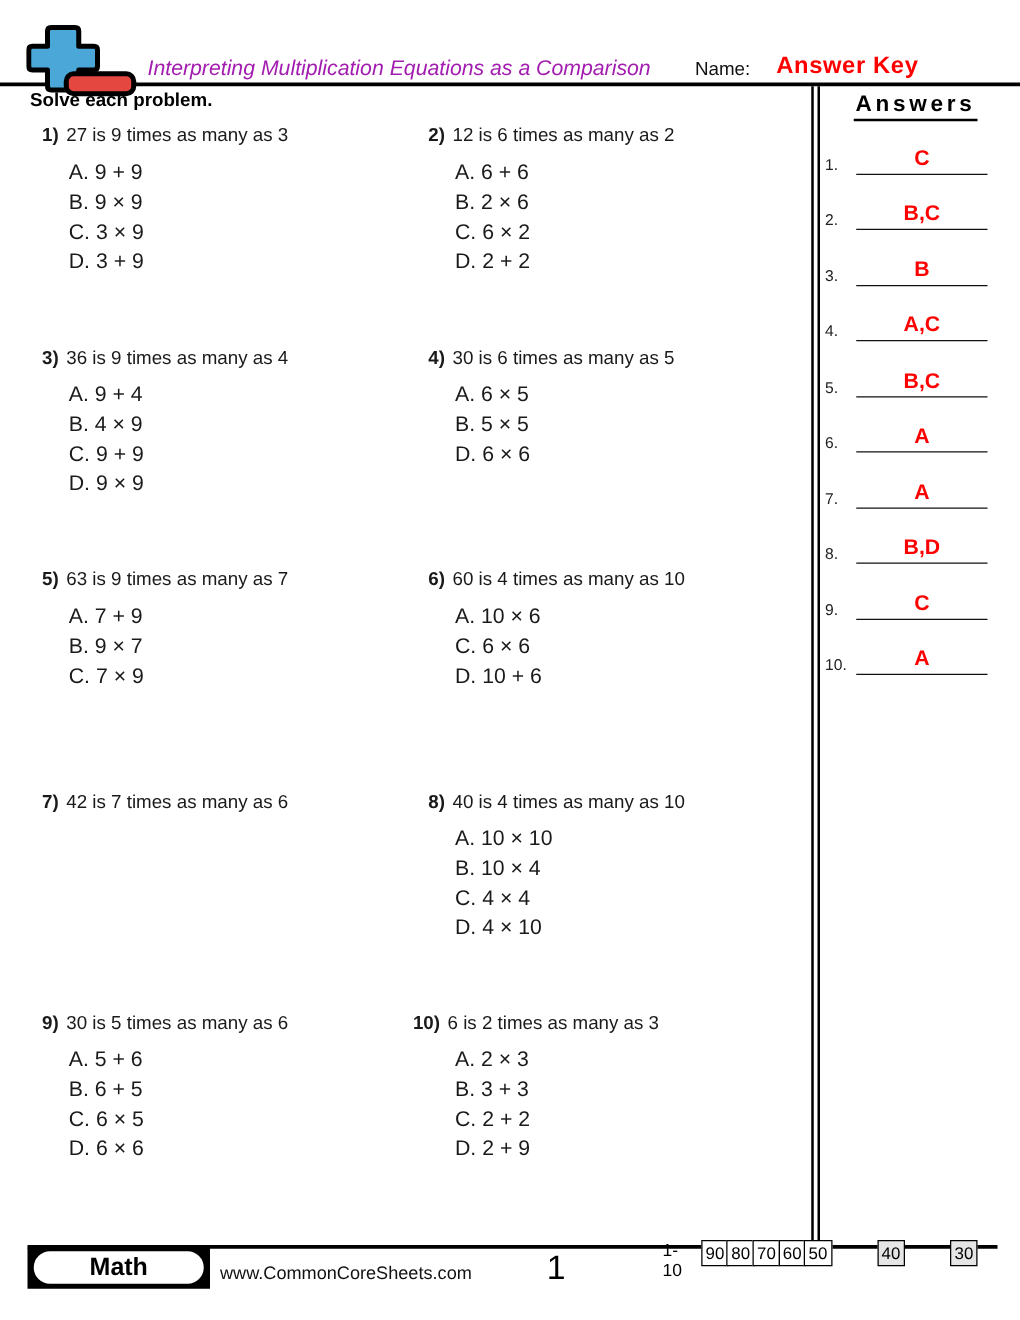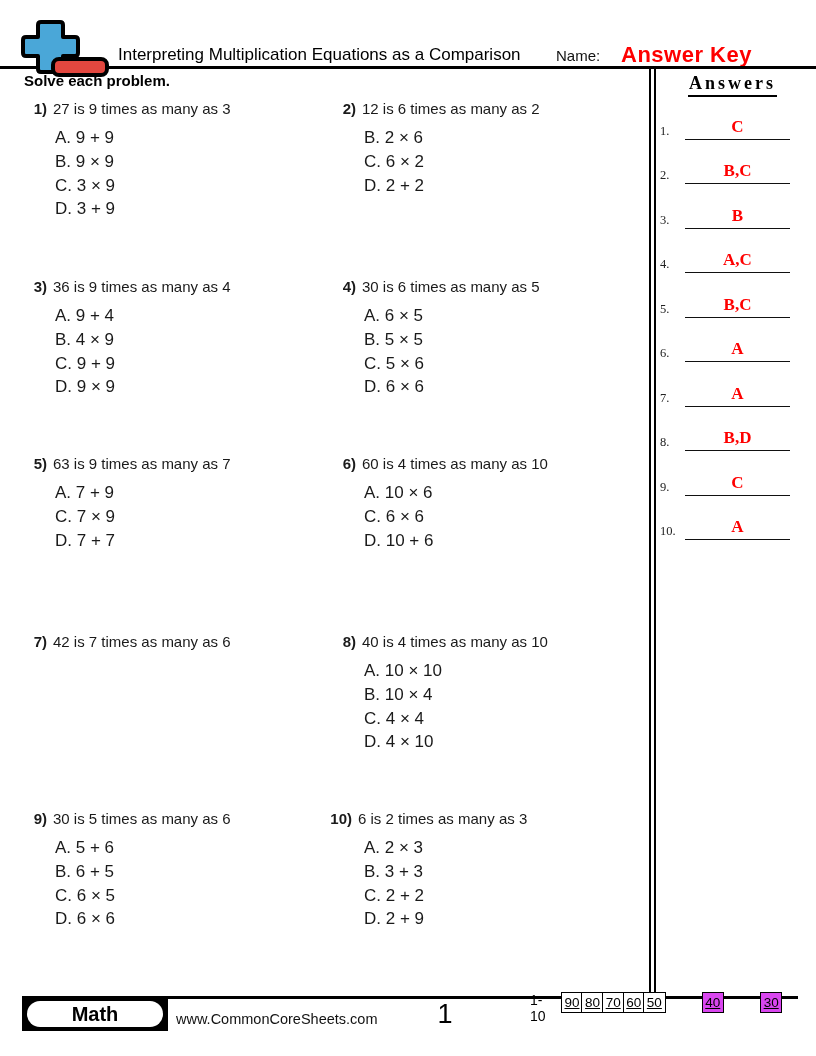--- a/index.html
+++ b/index.html
@@ -4,39 +4,38 @@
 <style>
   * { margin:0; padding:0; box-sizing:border-box; }
   html,body { background:#fff; }
   .page {
     position:relative; width:816px; height:1056px; margin:0 auto;
     background:#fff; font-family:"Liberation Sans", sans-serif; color:#1a1a1a;
     overflow:hidden;
   }
   
   .logo { position:absolute; left:21px; top:20px; width:92px; height:58px; z-index:5; }
-  .worksheet-title { position:absolute; left:118px; top:45px; font-size:17px; color:#000000; white-space:nowrap; }
+  .worksheet-title { position:absolute; left:118px; top:45px; font-size:17px; color:#a21caf; white-space:nowrap;font-style:italic; }
   .name-label { position:absolute; left:556px; top:47px; font-size:15px; color:#111; }
-  .name-value { position:absolute; left:621px; top:42px; font-size:22px; font-weight:bold; color:#fe0000; letter-spacing:.5px; white-space:nowrap; }
+  .name-value { position:absolute; left:621px; top:42px; font-size:19px; font-weight:bold; color:#fe0000; letter-spacing:.5px; white-space:nowrap; }
   .header-rule { position:absolute; left:0; top:66px; width:816px; height:3px; background:#000; }
   .instructions { position:absolute; left:24px; top:72px; font-size:15px; font-weight:bold; color:#000; }
 
   
   .q { position:absolute; width:300px; }
   .q-head { display:flex; font-size:15px; line-height:18px; }
   .q-num { font-weight:bold; width:22px; text-align:right; flex:0 0 22px; }
   .q-text { margin-left:6px; white-space:nowrap; }
   .q-opts { margin-left:30px; margin-top:8px; }
   .q-opt { font-size:17px; line-height:23.8px; white-space:nowrap; }
 
   
   .answers-panel {
     position:absolute; left:649px; top:69px; width:160px; height:924px;
     border-left:7px double #000;
-    font-family:Liberation Serif, serif;
   }
   .answers-title {
     display:block; margin:4px auto 0 auto; width:max-content;
     font-size:18px; font-weight:bold; letter-spacing:3px;
     border-bottom:2px solid #000; padding:0 1px 1px 1px; color:#000;
   }
   .ans-rows { position:absolute; left:0; top:26px; width:160px; }
   .ans-row { position:relative; height:44.5px; }
   .ans-num { position:absolute; left:4px; bottom:1px; font-size:12.5px; color:#222; }
   .ans-line { position:absolute; left:29px; bottom:0; width:105px; border-bottom:1.5px solid #111; }
@@ -49,22 +48,22 @@
   .subject-pill { position:absolute; left:5px; top:3px; right:5px; bottom:4px; background:#fff;
                   border-radius:14px; display:flex; align-items:center; justify-content:center; }
   .subject-pill span { font-size:20px; font-weight:bold; color:#000; }
   .site-url { position:absolute; left:176px; top:1011px; font-size:14.5px; color:#111; }
   .page-number { position:absolute; left:445px; top:999px; transform:translateX(-50%);
                  font-size:27px; color:#000; }
   .score-strip { position:absolute; left:530px; top:992px; display:flex; align-items:flex-start; }
   .score-label { font-size:14px; margin-right:6px; color:#000; }
   .score-cell { width:23.5px; height:21px; border:1.8px solid #000; margin-left:-1.8px;
                 display:flex; align-items:center; justify-content:center;
-                font-size:13.5px; background:#fff; color:#000;text-decoration:underline; }
-  .score-cell.hl { background:#d946ef;margin-left:36px; }
+                font-size:13.5px; background:#fff; color:#000; }
+  .score-cell.hl { background:#e5e5e5;margin-left:36px; }
 </style>
 </head>
 <body>
 
 <div class="page">
 
   <div class="logo">
     <svg width="92" height="58" viewBox="0 0 92 58">
       <path d="M17,17 L17,5 Q17,2 20,2 L39,2 Q42,2 42,5 L42,17 L54,17 Q57,17 57,20 L57,33 Q57,36 54,36 L42,36 L42,49 Q42,52 39,52 L20,52 Q17,52 17,49 L17,36 L5,36 Q2,36 2,33 L2,20 Q2,17 5,17 Z" fill="#4aa7d8" stroke="#000" stroke-width="4" stroke-linejoin="round"></path>
       <rect x="32" y="39" width="54" height="16" rx="6" fill="#e3473f" stroke="#000" stroke-width="4"></rect>
@@ -87,20 +86,21 @@
       <div class="q-opt">C. 3 × 9</div>
       <div class="q-opt">D. 3 + 9</div>
     </div>
   </div>
   <div class="q" style="left:334px;top:100px">
     <div class="q-head">
         <span class="q-num">2)</span>
         <span class="q-text">12 is 6 times as many as 2</span>
       </div>
     <div class="q-opts">
+      <div class="q-opt">A. 6 + 6</div>
       <div class="q-opt">B. 2 × 6</div>
       <div class="q-opt">C. 6 × 2</div>
       <div class="q-opt">D. 2 + 2</div>
     </div>
   </div>
   <div class="q" style="left:25px;top:278px">
     <div class="q-head">
         <span class="q-num">3)</span>
         <span class="q-text">36 is 9 times as many as 4</span>
       </div>
@@ -112,33 +112,32 @@
     </div>
   </div>
   <div class="q" style="left:334px;top:278px">
     <div class="q-head">
         <span class="q-num">4)</span>
         <span class="q-text">30 is 6 times as many as 5</span>
       </div>
     <div class="q-opts">
       <div class="q-opt">A. 6 × 5</div>
       <div class="q-opt">B. 5 × 5</div>
-      <div class="q-opt">C. 5 × 6</div>
       <div class="q-opt">D. 6 × 6</div>
     </div>
   </div>
   <div class="q" style="left:25px;top:455px">
     <div class="q-head">
         <span class="q-num">5)</span>
         <span class="q-text">63 is 9 times as many as 7</span>
       </div>
     <div class="q-opts">
       <div class="q-opt">A. 7 + 9</div>
+      <div class="q-opt">B. 9 × 7</div>
       <div class="q-opt">C. 7 × 9</div>
-      <div class="q-opt">D. 7 + 7</div>
     </div>
   </div>
   <div class="q" style="left:334px;top:455px">
     <div class="q-head">
         <span class="q-num">6)</span>
         <span class="q-text">60 is 4 times as many as 10</span>
       </div>
     <div class="q-opts">
       <div class="q-opt">A. 10 × 6</div>
       <div class="q-opt">C. 6 × 6</div>

